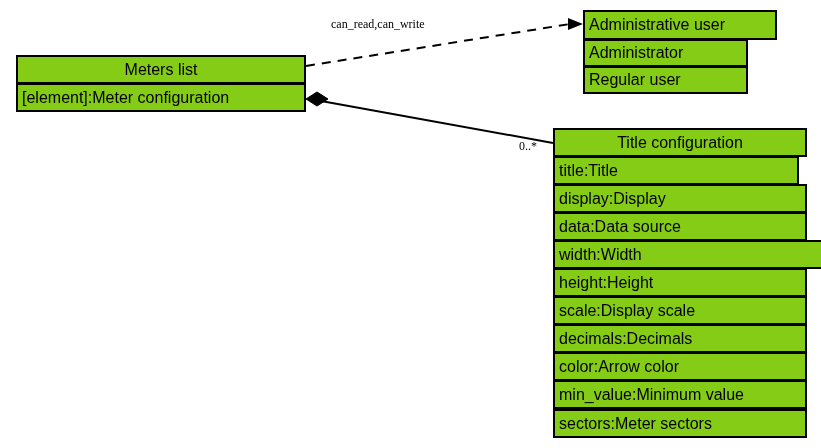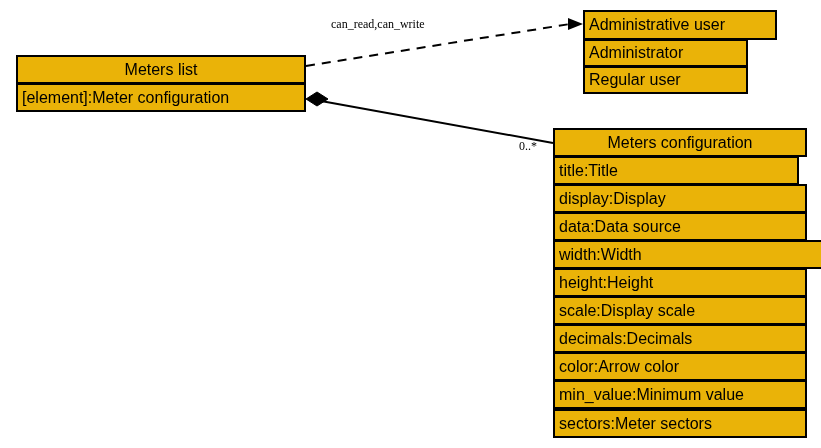--- a/index.html
+++ b/index.html
@@ -17,21 +17,21 @@
     font-family: "Liberation Sans", sans-serif;
   }
   .uml-box {
     position: absolute;
     box-sizing: border-box;
   }
   .uml-cell {
     position: absolute;
     box-sizing: border-box;
     border: 2px solid #000000;
-    background: #eab308;
+    background: #84cc16;
     font-family: "Liberation Sans", sans-serif;
     font-size: 16px;
     color: #000000;
     line-height: 1;
     display: flex;
     align-items: center;
     white-space: nowrap;
     overflow: visible;
   }
   .cell-title {
@@ -84,21 +84,21 @@
     <div class="uml-cell cell-attr" style="left:16px; top:83px; width:290px; height:29px;">[element]:Meter configuration</div>
   </div>
 
   <div class="uml-box">
     <div class="uml-cell cell-attr" style="left:583px; top:10px; width:194px; height:30px;">Administrative user</div>
     <div class="uml-cell cell-attr" style="left:583px; top:39px; width:165px; height:28px;">Administrator</div>
     <div class="uml-cell cell-attr" style="left:583px; top:66px; width:165px; height:28px;">Regular user</div>
   </div>
 
   <div class="uml-box">
-    <div class="uml-cell cell-title" style="left:553px; top:128px; width:254px; height:29px;">Meters configuration</div>
+    <div class="uml-cell cell-title" style="left:553px; top:128px; width:254px; height:29px;">Title configuration</div>
     <div class="uml-cell cell-attr" style="left:553px; top:156px; width:246px; height:29px;">title:Title</div>
     <div class="uml-cell cell-attr" style="left:553px; top:184px; width:254px; height:29px;">display:Display</div>
     <div class="uml-cell cell-attr" style="left:553px; top:212px; width:254px; height:29px;">data:Data source</div>
     <div class="uml-cell cell-attr" style="left:553px; top:240px; width:272px; height:29px;">width:Width</div>
     <div class="uml-cell cell-attr" style="left:553px; top:268px; width:254px; height:29px;">height:Height</div>
     <div class="uml-cell cell-attr" style="left:553px; top:296px; width:254px; height:29px;">scale:Display scale</div>
     <div class="uml-cell cell-attr" style="left:553px; top:324px; width:254px; height:29px;">decimals:Decimals</div>
     <div class="uml-cell cell-attr" style="left:553px; top:352px; width:254px; height:29px;">color:Arrow color</div>
     <div class="uml-cell cell-attr" style="left:553px; top:380px; width:254px; height:29px;">min_value:Minimum value</div>
     <div class="uml-cell cell-attr" style="left:553px; top:409px; width:254px; height:29px;">sectors:Meter sectors</div>

